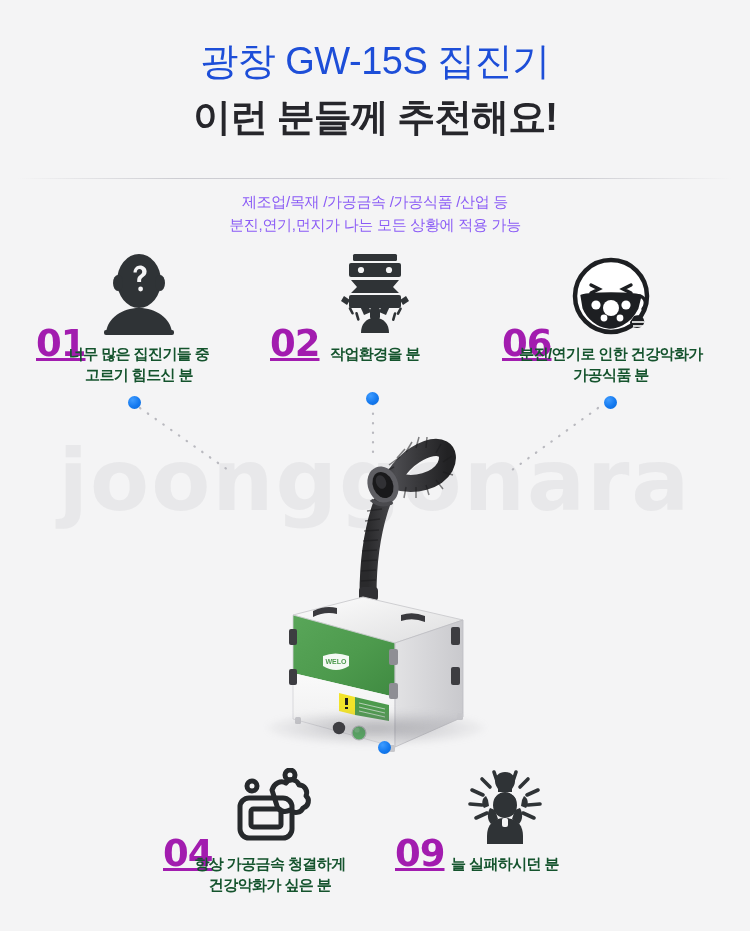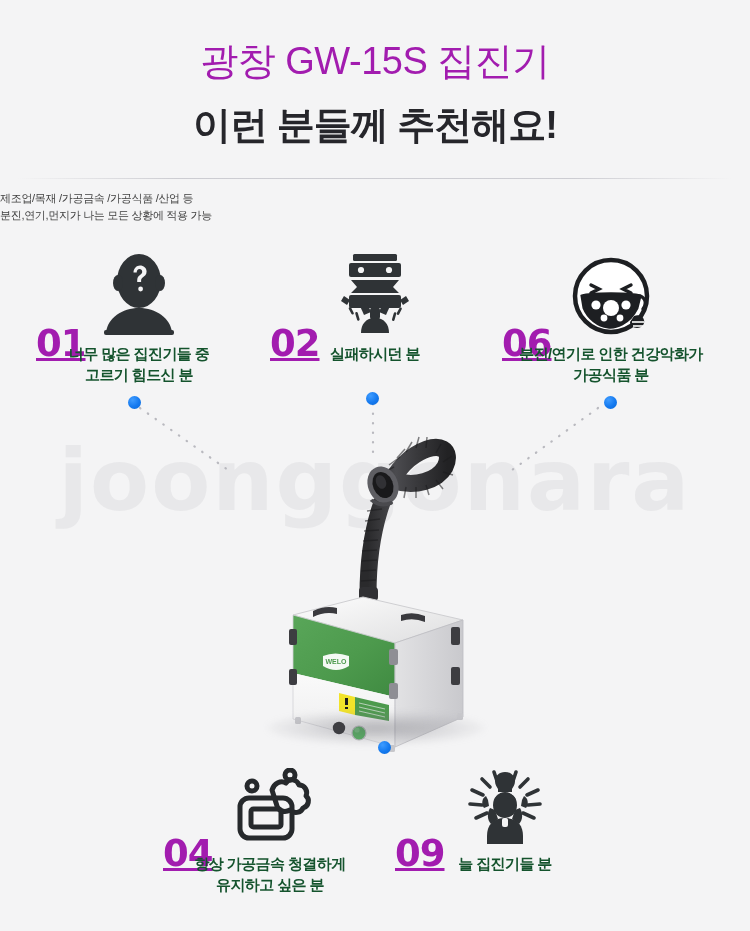--- a/index.html
+++ b/index.html
@@ -39,56 +39,56 @@
   
   .header {
     position: absolute;
     top: 38px; left: 0; right: 0;
     text-align: center;
     z-index: 4;
   }
   .title-line1 {
     font-size: 38px;
     font-weight: 400;
-    color: #a21caf;
+    color: #1d4ed8;
     letter-spacing: -0.5px;
     line-height: 1.25;
   }
   .title-line2 {
     font-size: 38px;
     font-weight: 800;
     color: #26262b;
     letter-spacing: -1px;
     line-height: 1.25;
-    margin-top: 16px;
+    margin-top: 8px;
   }
 
   .divider {
     position: absolute;
     top: 178px;
     left: 18px;
     right: 18px;
     height: 1px;
     background: linear-gradient(to right,
       rgba(205,205,210,0) 0%,
       rgba(198,198,204,0.85) 22%,
       rgba(198,198,204,0.85) 78%,
       rgba(205,205,210,0) 100%);
     z-index: 3;
   }
 
   .subtitle {
     position: absolute;
     top: 190px; left: 0; right: 0;
-    text-align: left;
+    text-align: center;
     z-index: 4;
     line-height: 1.55;
-    font-size: 11px;
+    font-size: 15px;
     font-weight: 500;
-    color: #404040;
+    color: #8b5cf6;
     letter-spacing: -0.3px;
   }
 
   
   .feature {
     position: absolute;
     width: 230px;
     text-align: center;
     z-index: 5;
   }
@@ -252,21 +252,21 @@
           <path d="M12 44 l6 4 -3 5 -6-4 z"></path>
           <path d="M74 44 l-6 4 3 5 6-4 z"></path>
           <rect x="24" y="60" width="2.6" height="9" rx="1.3" transform="rotate(-16 25 64)"></rect>
           <rect x="61" y="60" width="2.6" height="9" rx="1.3" transform="rotate(16 62 64)"></rect>
           <rect x="18" y="55" width="2.6" height="8" rx="1.3" transform="rotate(-28 19 59)"></rect>
           <rect x="66" y="55" width="2.6" height="8" rx="1.3" transform="rotate(28 67 59)"></rect>
         </g>
       </svg>
     </div>
     <div class="caption">
-      <div>실패하시던 분</div>
+      <div>작업환경을 분</div>
     </div>
   </div>
 
   <div class="feature" id="feat-03">
     <div class="icon-wrap">
       <span class="num">06</span>
       <svg width="80" height="80" viewBox="0 0 80 80">
         <circle cx="40" cy="40" r="36" fill="#ffffff" stroke="#1d1f22" stroke-width="4.5"></circle>
 
         <g stroke="#1d1f22" stroke-width="3.4" fill="none" stroke-linecap="round">
@@ -309,21 +309,21 @@
           <circle cx="24" cy="18" r="5"></circle>
           <circle cx="62" cy="7" r="5"></circle>
 
           <rect x="12" y="30" width="52" height="40" rx="9"></rect>
           <rect x="23" y="41" width="30" height="18" rx="2.5"></rect>
         </g>
       </svg>
     </div>
     <div class="caption">
       <div>항상 가공금속 청결하게</div>
-      <div>유지하고 싶은 분</div>
+      <div>건강악화가 싶은 분</div>
     </div>
   </div>
 
   <div class="feature" id="feat-05">
     <div class="icon-wrap">
       <span class="num">09</span>
       <svg width="86" height="80" viewBox="0 0 86 80">
         <g fill="#2f3336">
 
           <g stroke="#2f3336" stroke-width="3.6" stroke-linecap="round">
@@ -350,21 +350,21 @@
 
           <path d="M28 42 c-3 5-3 12 1 16 l7-5 -3-9 z"></path>
           <path d="M58 42 c3 5 3 12 -1 16 l-7-5 3-9 z"></path>
 
           <path d="M43 52 c-12 0-18 7-18 18 l0 8 36 0 0-8 c0-11-6-18-18-18 z"></path>
           <rect x="40" y="52" width="6" height="9" rx="2" fill="#f4f4f5"></rect>
         </g>
       </svg>
     </div>
     <div class="caption">
-      <div>늘 집진기들 분</div>
+      <div>늘 실패하시던 분</div>
     </div>
   </div>
 
   <div class="dot" id="dot-1"></div>
   <div class="dot" id="dot-2"></div>
   <div class="dot" id="dot-3"></div>
   <div class="dot" id="dot-4"></div>
 
   <div class="product">
     <div class="shadow-ellipse"></div>

